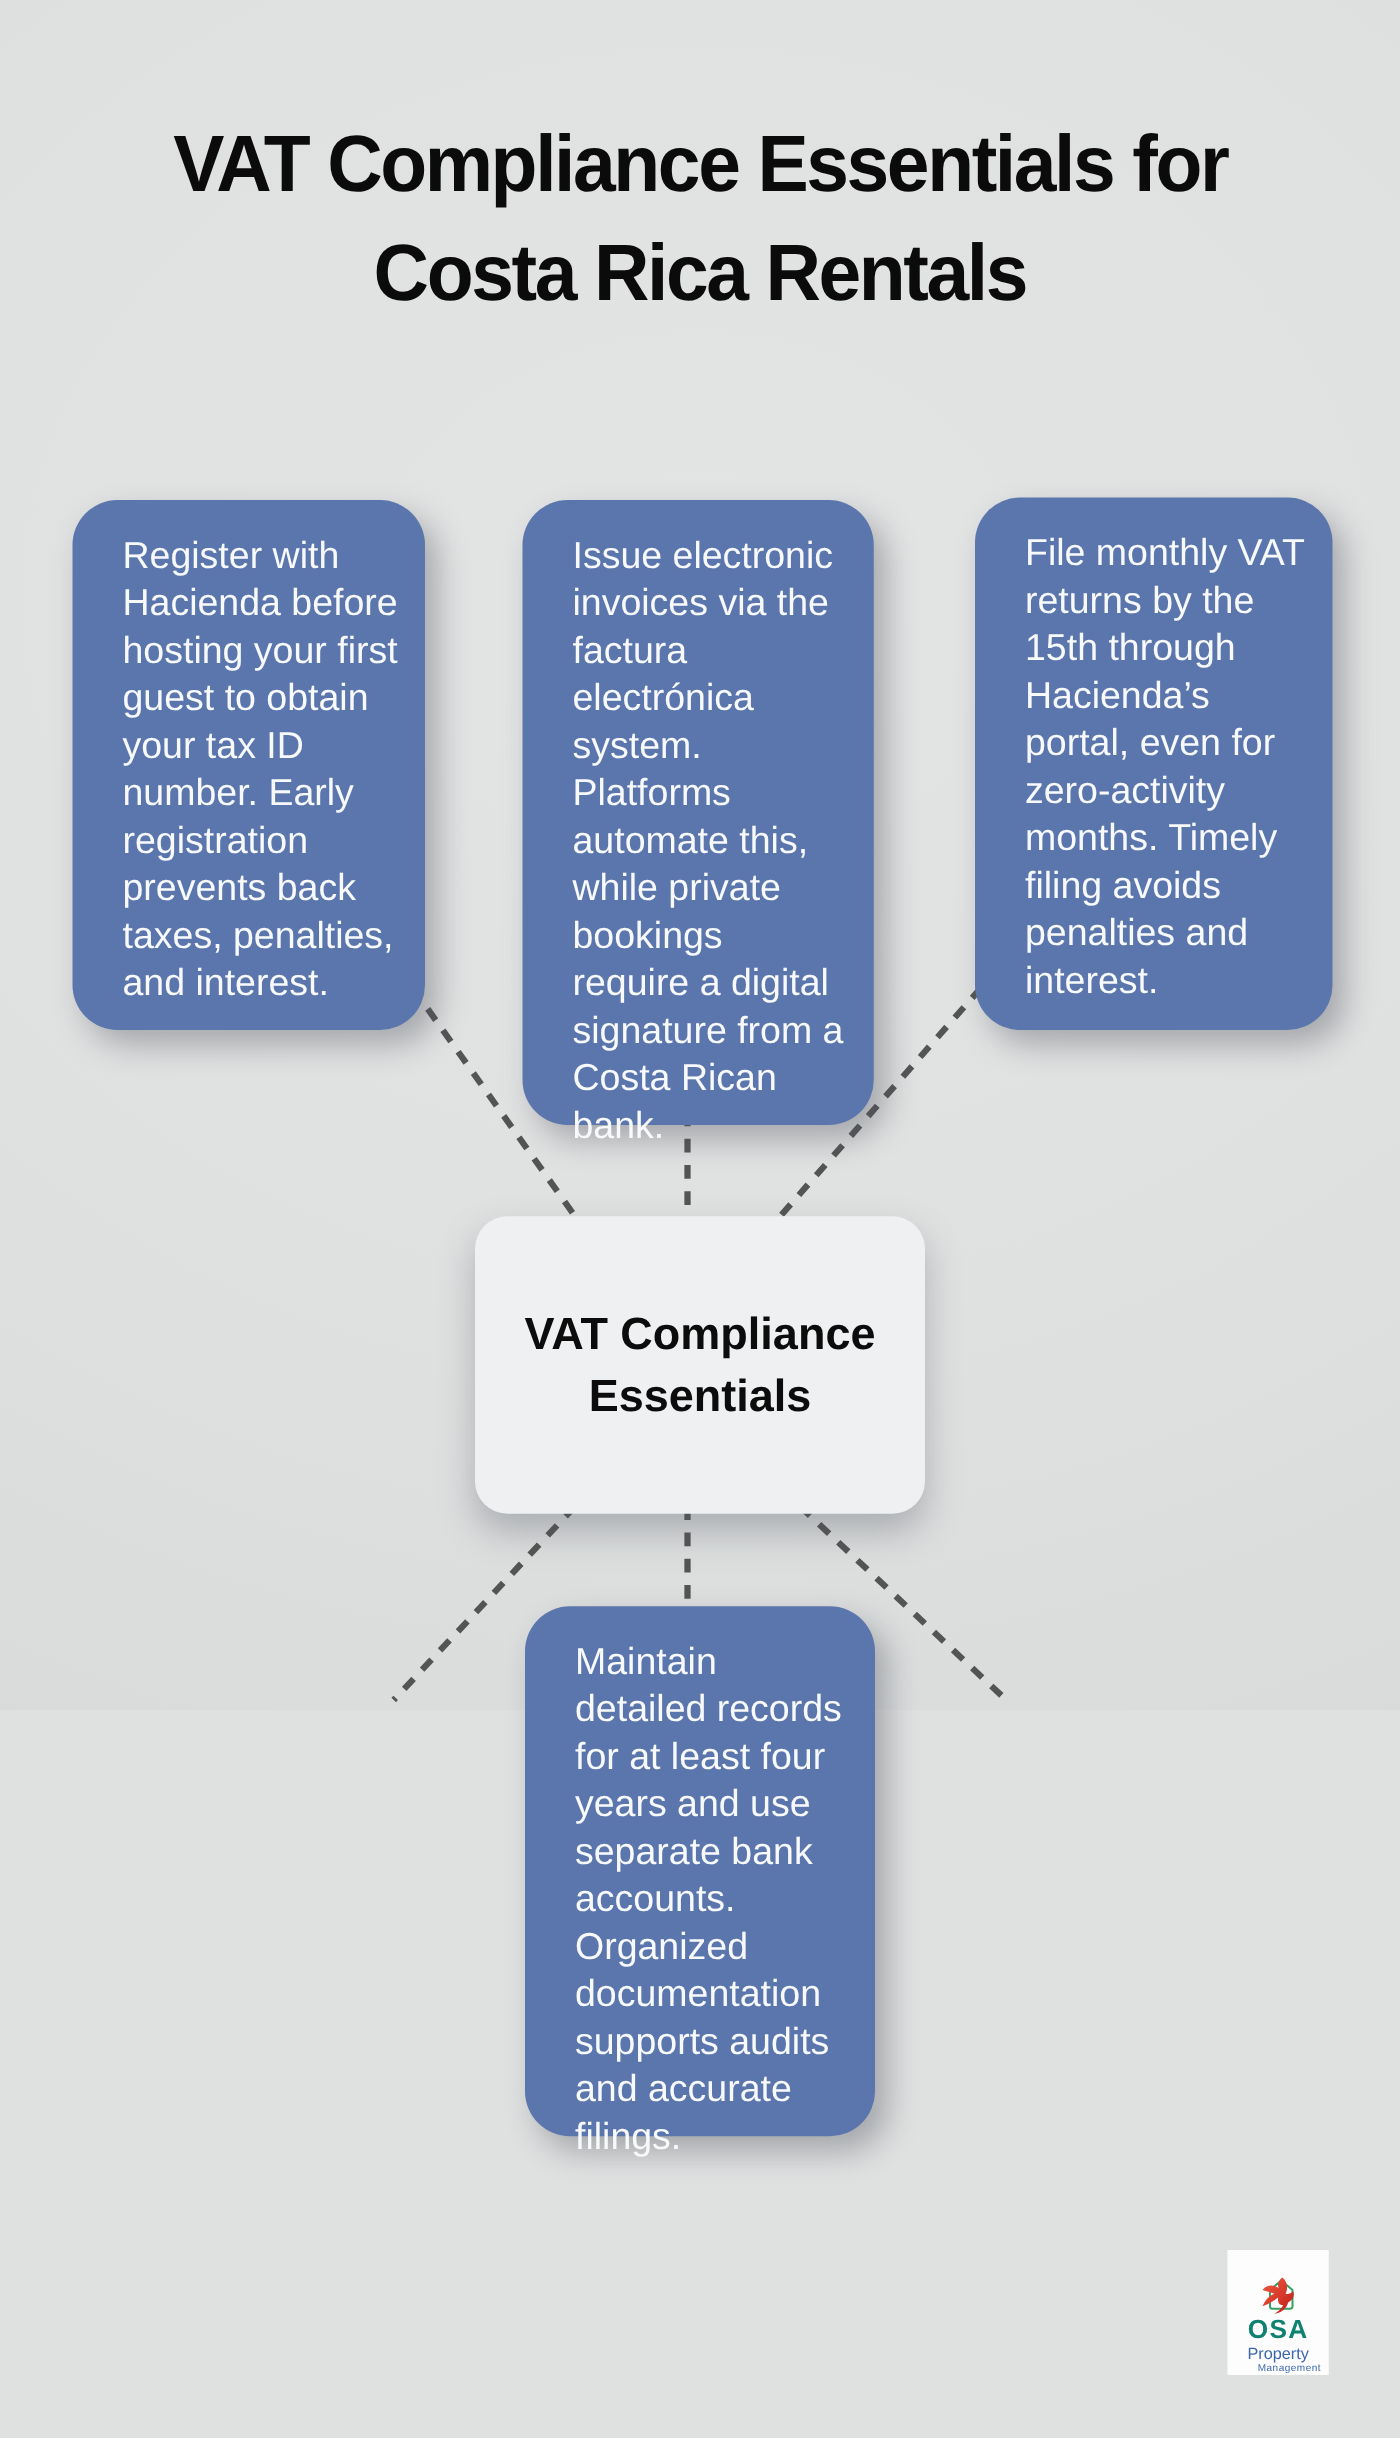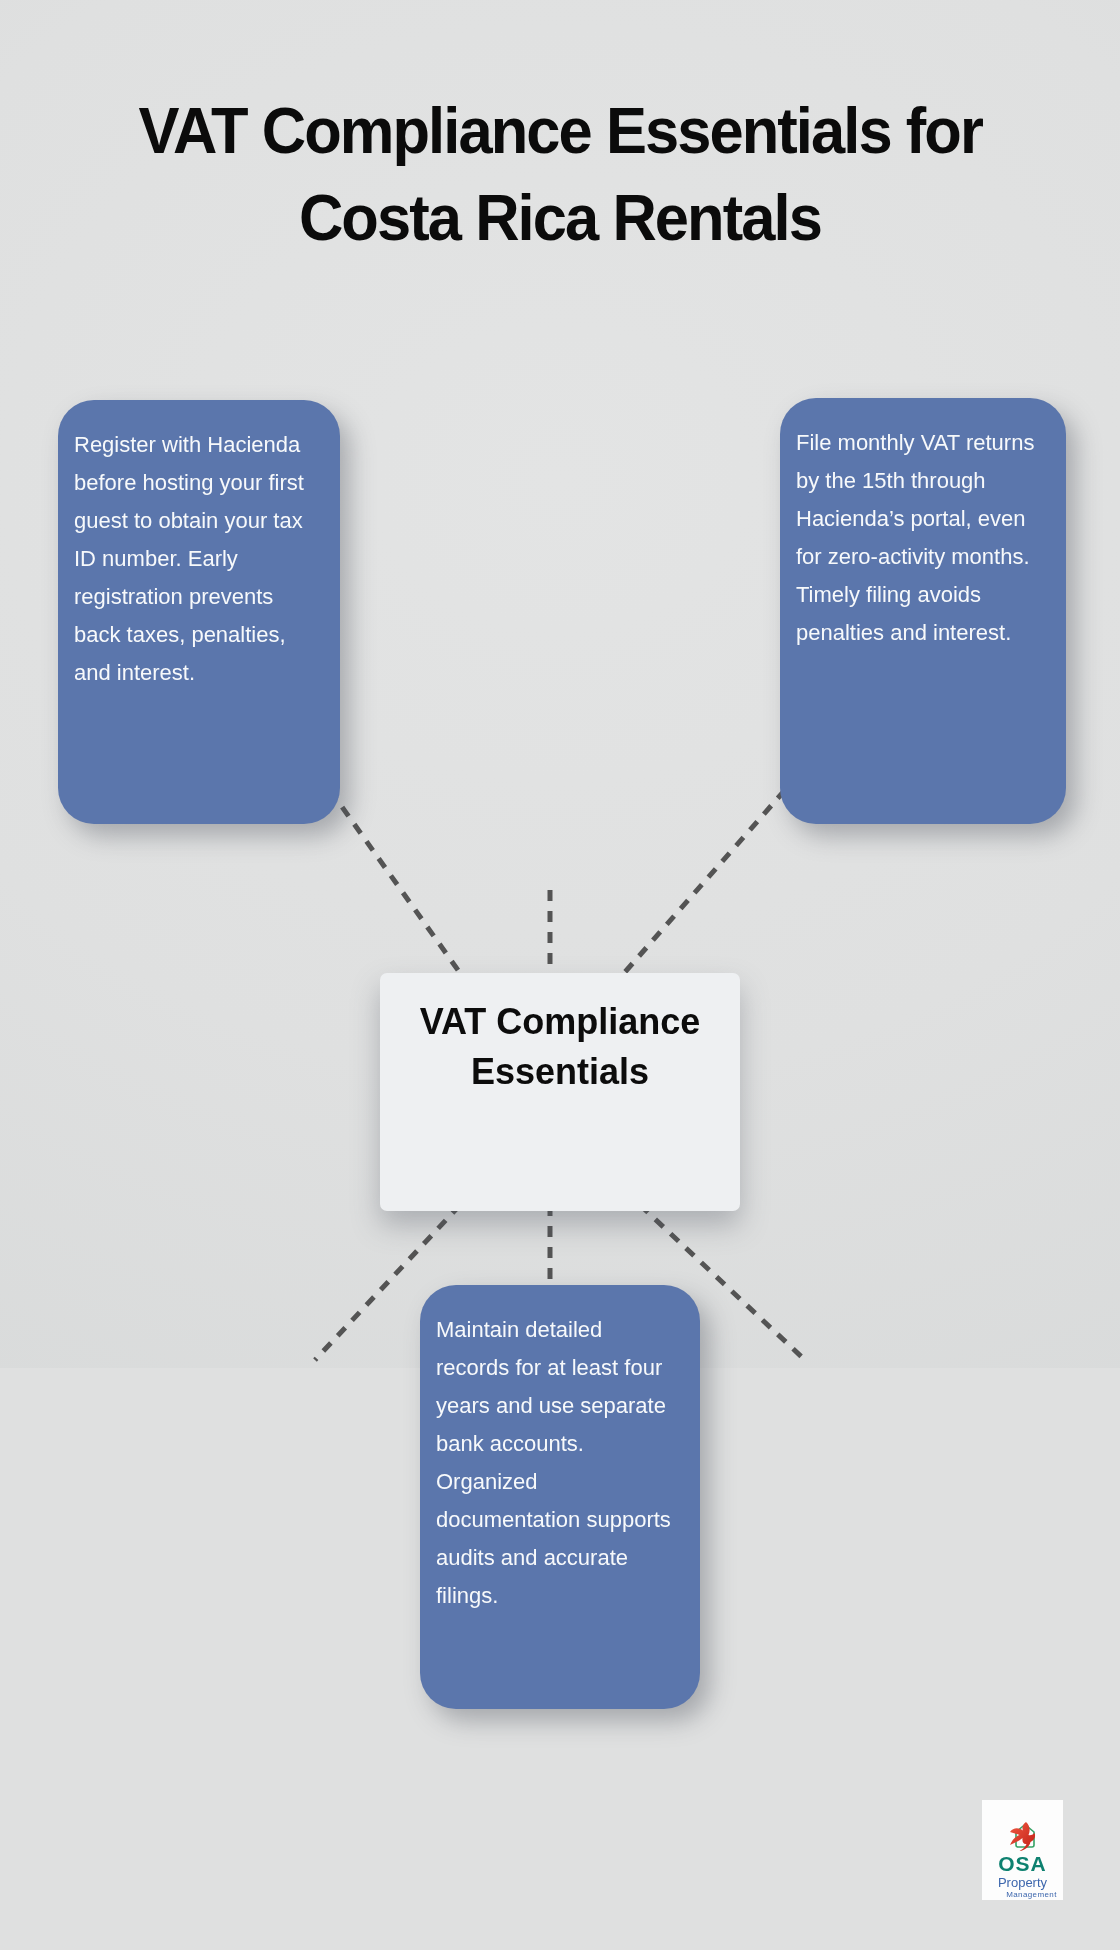--- a/index.html
+++ b/index.html
@@ -35,36 +35,36 @@
   .title .tline{display:inline-block;transform:scaleX(.96);transform-origin:center;}
   svg.connectors{position:absolute;top:0;left:0;width:1120px;height:1950px;pointer-events:none;}
   svg.connectors line{
     stroke:var(--connector);stroke-width:5;stroke-dasharray:11 10;
   }
   .node{
     position:absolute;
     background:var(--node-blue);
     border-radius:36px;
     color:var(--node-text);
-    font-size:22px;line-height:38px;
-    padding:26px 20px 24px 16px;
+    font-size:30px;line-height:38px;
+    padding:26px 20px 24px 40px;
     box-shadow:10px 12px 24px rgba(80,86,96,.40);
   }
   .node p{margin:0;}
   .node1{left:58px;top:400px;width:282px;height:424px;}
   .node2{left:418px;top:400px;width:281px;height:500px;}
   .node3{left:780px;top:398px;width:286px;height:426px;}
   .node4{left:62px;top:1283px;width:276px;height:392px;}
   .node5{left:420px;top:1285px;width:280px;height:424px;}
   .node6{left:780px;top:1285px;width:284px;height:426px;}
   .center-node{
     position:absolute;left:380px;top:973px;width:360px;height:238px;
     background:var(--center-bg);
-    border-radius:7px;
-    display:flex;align-items:flex-start;justify-content:center;
+    border-radius:26px;
+    display:flex;align-items:center;justify-content:center;
     text-align:center;
     font-size:36px;font-weight:700;color:#0c0c0c;line-height:50px;
     padding:24px 28px;
     box-shadow:0 14px 28px rgba(80,86,96,.35);
   }
   .logo{
     position:absolute;left:982px;top:1800px;width:81px;height:100px;
     background:#fdfdfd;
     display:flex;flex-direction:column;align-items:center;
     padding-top:20px;
@@ -92,20 +92,23 @@
     <line x1="785" y1="790" x2="618" y2="980"></line>
     <line x1="460" y1="1205" x2="315" y2="1360"></line>
     <line x1="550" y1="1205" x2="550" y2="1290"></line>
     <line x1="640" y1="1205" x2="805" y2="1360"></line>
   </svg>
 
   <div class="node node1">
     <p>Register with Hacienda before hosting your first guest to obtain your tax ID number. Early registration prevents back taxes, penalties, and interest.</p>
   </div>
 
+  <div class="node node2">
+    <p>Issue electronic invoices via the factura electrónica system. Platforms automate this, while private bookings require a digital signature from a Costa Rican bank.</p>
+  </div>
 
   <div class="node node3">
     <p>File monthly VAT returns by the 15th through Hacienda’s portal, even for zero-activity months. Timely filing avoids penalties and interest.</p>
   </div>
 
   <div class="center-node">
     <span>VAT Compliance Essentials</span>
   </div>
 
 

